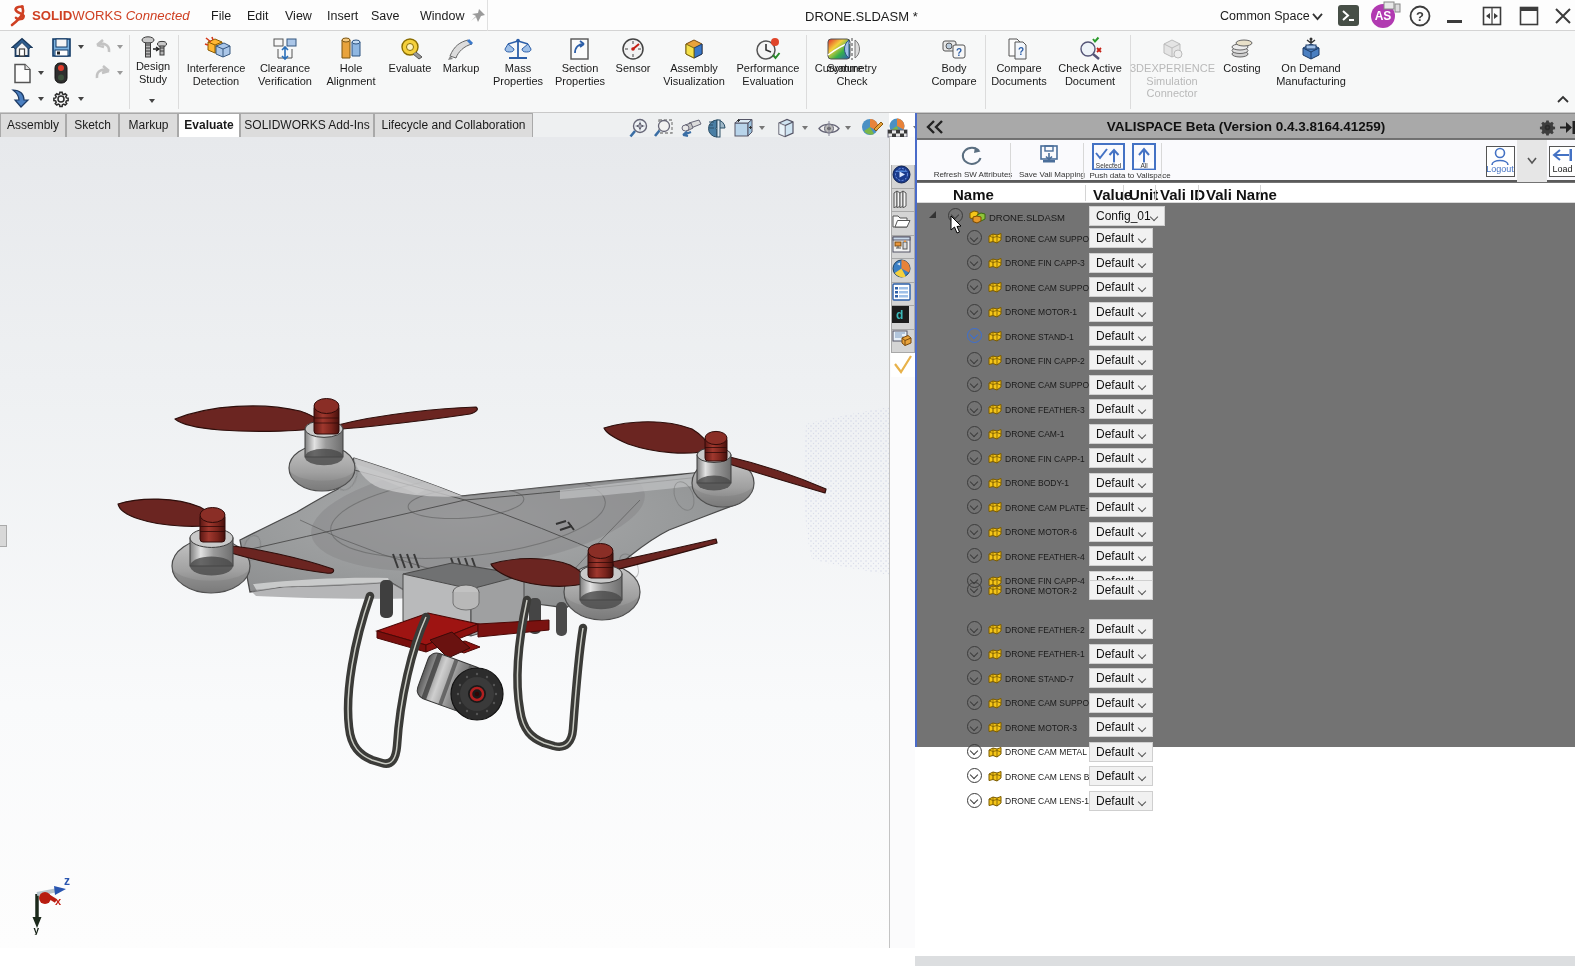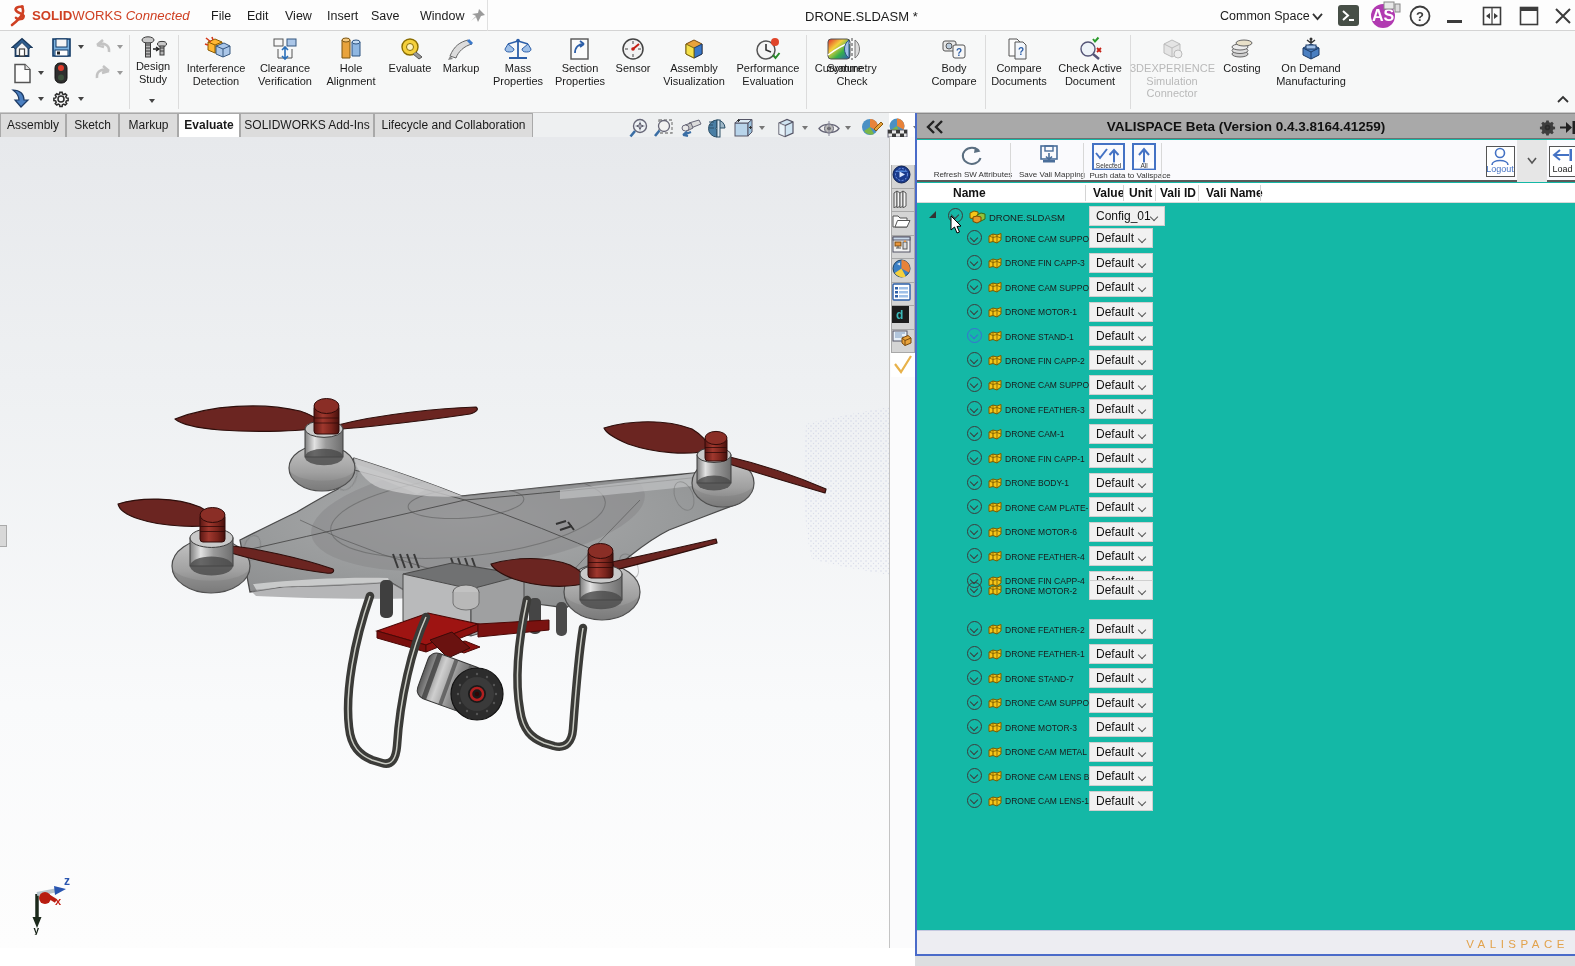--- a/index.html
+++ b/index.html
@@ -31,28 +31,28 @@
 
   
   #viewport { position:absolute; left:0; top:137px; width:889px; height:811px;
      background:linear-gradient(180deg,#e7e9ec 0%, #eef0f2 30%, #f9fafb 70%, #fdfdfd 100%); }
 
   
   #taskstrip { position:absolute; left:889px; top:137px; width:26px; height:811px; background:#fbfbfc; border-left:1px solid #c4c4c4; }
   .tcell { position:absolute; left:1px; width:24px; height:23.5px; background:#d4d4d4; border:1px solid #a8a8a8; border-top:none; }
 
   
-  #panel { position:absolute; left:915px; top:113px; width:660px; height:853px; background:#14b8a6; border-left:2px solid #4a6bc9; }
+  #panel { position:absolute; left:915px; top:113px; width:660px; height:634px; background:#737373; border-left:2px solid #4a6bc9; }
   #phead { position:absolute; left:0; top:0; width:658px; height:26px; background:#a9a9a9; border-top:1px solid #8a8a8a; border-bottom:1px solid #707070; }
   #ptitle { position:absolute; width:100%; text-align:center; top:5px; font-size:13.5px; font-weight:bold; color:#111; }
   #ptoolbar { position:absolute; left:0; top:27px; width:658px; height:42px; background:#fafafd; border-bottom:2px solid #5a5a5a; }
   .ptsep { position:absolute; top:3px; width:1px; height:36px; background:#d8d8d8; }
   .ptlabel { position:absolute; font-size:8px; color:#333; text-align:center; white-space:nowrap; }
   #tblhead { position:absolute; left:0; top:70px; width:658px; height:20px; background:#fff; border-bottom:1px solid #d9d9d9; }
-  .th { position:absolute; top:3px; font-size:12px; font-weight:bold; color:#111; }
+  .th { position:absolute; top:3px; font-size:15px; font-weight:bold; color:#111; }
   .thsep { position:absolute; top:2px; width:1px; height:16px; background:#d4d4d4; }
   .trow { position:absolute; left:0; width:658px; height:24px; }
   .circ { position:absolute; left:50px; top:4px; width:15px; height:15px; border:1.6px solid #3c3c3c; border-radius:50%; }
   .circ:after { content:""; position:absolute; left:3.2px; top:3.4px; width:5px; height:5px; border-right:1.8px solid #3c3c3c; border-bottom:1.8px solid #3c3c3c; transform:rotate(45deg); }
   .circ.blue { border-color:#3b6fd4; }
   .circ.blue:after { border-color:#3b6fd4; }
   .rname { position:absolute; left:88px; top:7.5px; font-size:8.5px; color:#1a1a1a; }
   .combo { position:absolute; left:172px; top:2px; width:64px; height:20px; background:#f1f1f1; border:1px solid #cfcfcf; font-size:12px; color:#111; padding:2px 0 0 6px; }
   .combo:after { content:""; position:absolute; right:7px; top:7px; width:5px; height:5px; border-right:1.4px solid #555; border-bottom:1.4px solid #555; transform:rotate(45deg); }
   #pfooter { position:absolute; left:0; top:817px; width:658px; height:26px; background:#ededf2; border-top:1px solid #c5c8e0; border-bottom:2px solid #4a6bc9; }
@@ -92,21 +92,21 @@
     <span class="menu" style="left:1220px;font-size:12.5px">Common Space</span>
     <svg class="abs" style="left:1311px;top:12px" width="13" height="9" viewBox="0 0 14 10">
         <path d="M2 2 L7 8 L12 2" fill="none" stroke="#333" stroke-width="2"></path>
       </svg>
     <div class="abs" style="left:1338px;top:5px;width:21px;height:21px;background:#474f47;border-radius:3px">
       <svg width="21" height="21" viewBox="0 0 21 21">
           <path d="M5 6 L10 10.5 L5 15" fill="none" stroke="#fff" stroke-width="2"></path>
           <path d="M11 15 L16 15" stroke="#fff" stroke-width="2"></path>
         </svg>
     </div>
-    <div class="abs" style="left:1371px;top:4px;width:24px;height:24px;background:#b13ab1;border-radius:50%;color:#fff;font-size:16px;font-weight:bold;text-align:center;line-height:24px">AS</div>
+    <div class="abs" style="left:1371px;top:4px;width:24px;height:24px;background:#b13ab1;border-radius:50%;color:#fff;font-size:12px;font-weight:bold;text-align:center;line-height:24px">AS</div>
     <svg class="abs" style="left:1383px;top:1px" width="18" height="12" viewBox="0 0 18 12">
         <rect x="1" y="1" width="10" height="7" fill="#e8e8e8" stroke="#888"></rect>
         <rect x="12" y="3" width="5" height="8" fill="#dcdcdc" stroke="#888"></rect>
       </svg>
     <svg class="abs" style="left:1409px;top:5px" width="22" height="22" viewBox="0 0 22 22">
         <circle cx="11" cy="11" r="9.5" fill="none" stroke="#3c3c3c" stroke-width="1.8"></circle>
         <text x="7" y="16" font-size="13" font-weight="bold" fill="#3c3c3c" font-family="Liberation Sans">?</text>
       </svg>
     <div class="abs" style="left:1447px;top:20px;width:15px;height:2.5px;background:#3c3c3c"></div>
     <svg class="abs" style="left:1482px;top:6px" width="20" height="20" viewBox="0 0 20 20">
@@ -992,23 +992,20 @@
           <svg class="abs" style="left:70px;top:4px" width="16" height="16" viewBox="0 0 16 16">
             <path d="M2 6 L6 4 L10 5 L14 3.5 L14 10 L10 13 L6 11.5 L2 12.5 Z" fill="#f5c518" stroke="#7a5a00" stroke-width="1"></path>
             <path d="M6 4 L6 11.5 M10 5 L10 13" stroke="#7a5a00" stroke-width=".8" fill="none"></path>
             <path d="M2 6 L6 7.5 L10 6.5 L14 8" stroke="#7a5a00" stroke-width=".8" fill="none"></path>
             <path d="M6 7.5 L6 11.5" stroke="#a07800" stroke-width=".8"></path>
           </svg>
           <span class="rname">DRONE CAM LENS-1</span>
           <div class="combo">Default</div>
         </div>
       </div>
-    <div id="pfooter">
-      <div id="vlogo">VALISPACE</div>
-    </div>
   </div>
   <div id="panelbottom"></div>
 
 
   <svg class="abs" style="left:20px;top:865px" width="80" height="70" viewBox="0 0 80 70">
     <line x1="17" y1="29" x2="17" y2="55" stroke="#1c2a1c" stroke-width="3.5"></line>
     <path d="M17 63 L12.5 52 L21.5 52 Z" fill="#1c2a1c"></path>
     <text x="13" y="60" font-size="9" fill="#1c3a1c" font-weight="bold"></text>
     <text x="13.5" y="69" font-size="10" fill="#142014" font-weight="bold">y</text>
     <path d="M17 29 L38 25" stroke="#b8c4cc" stroke-width="4"></path>

